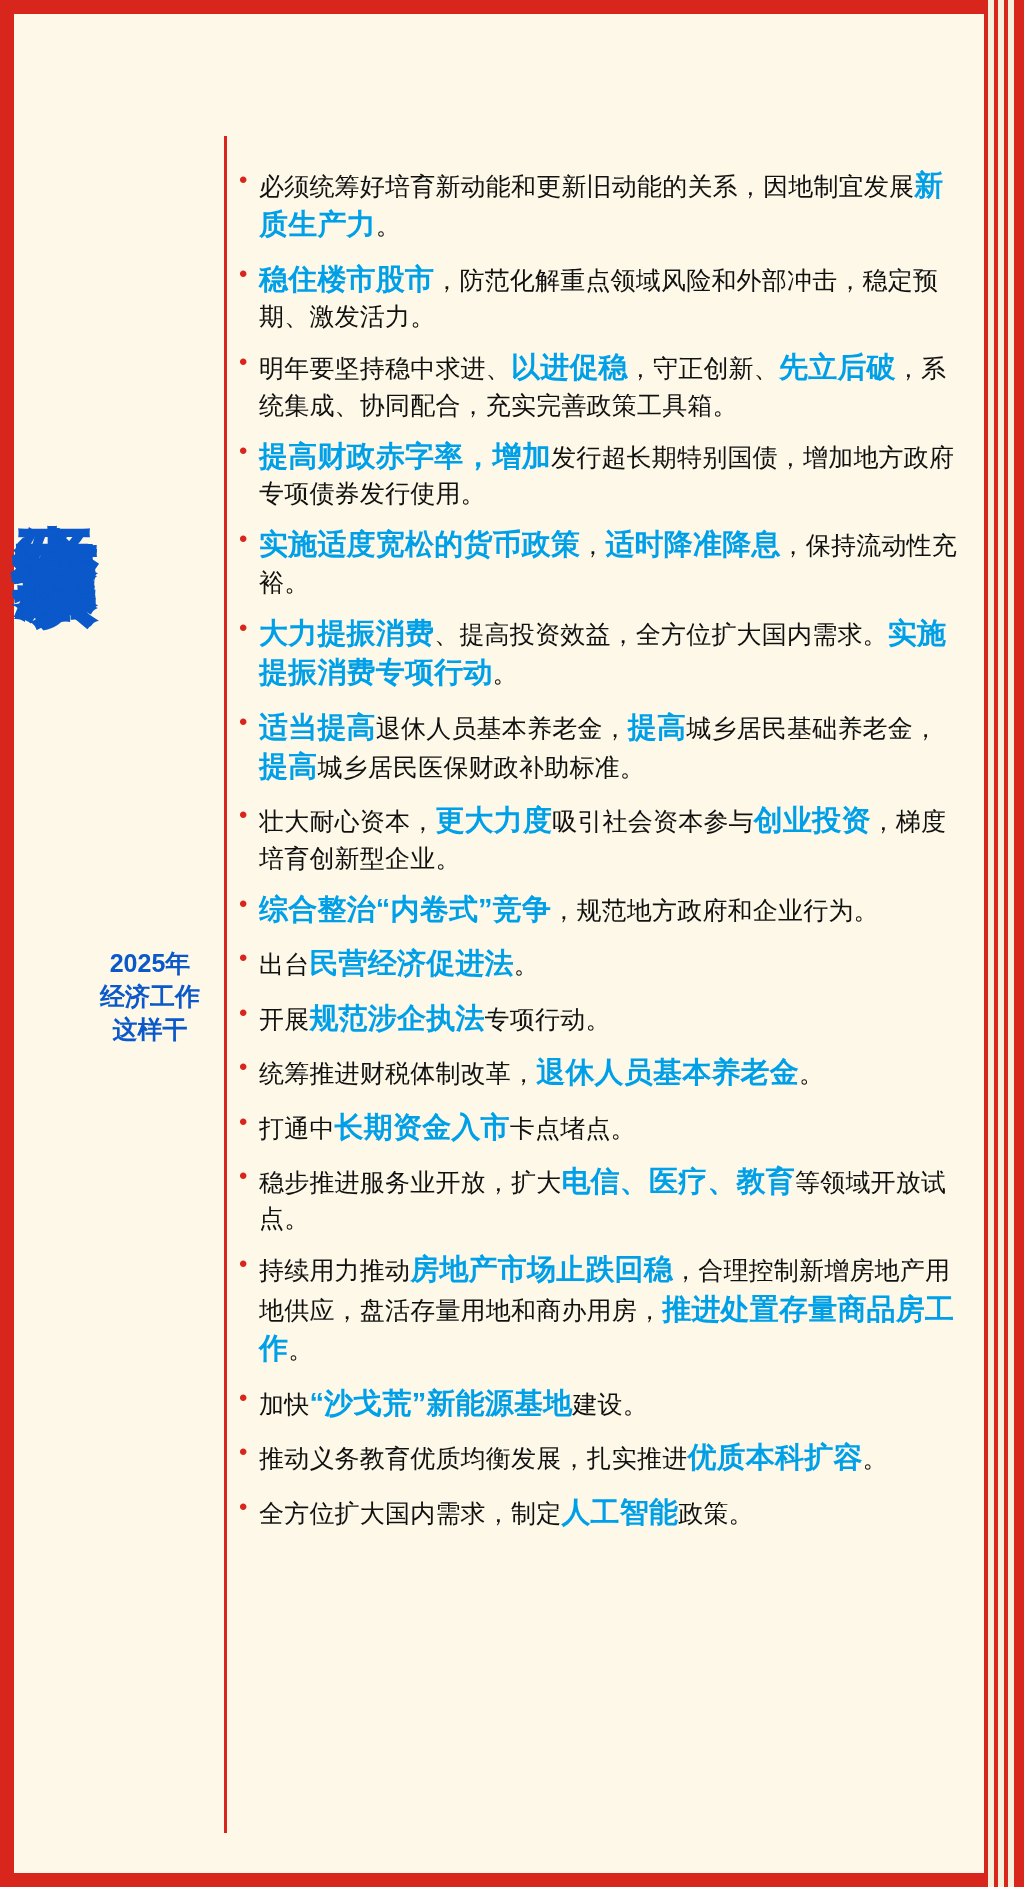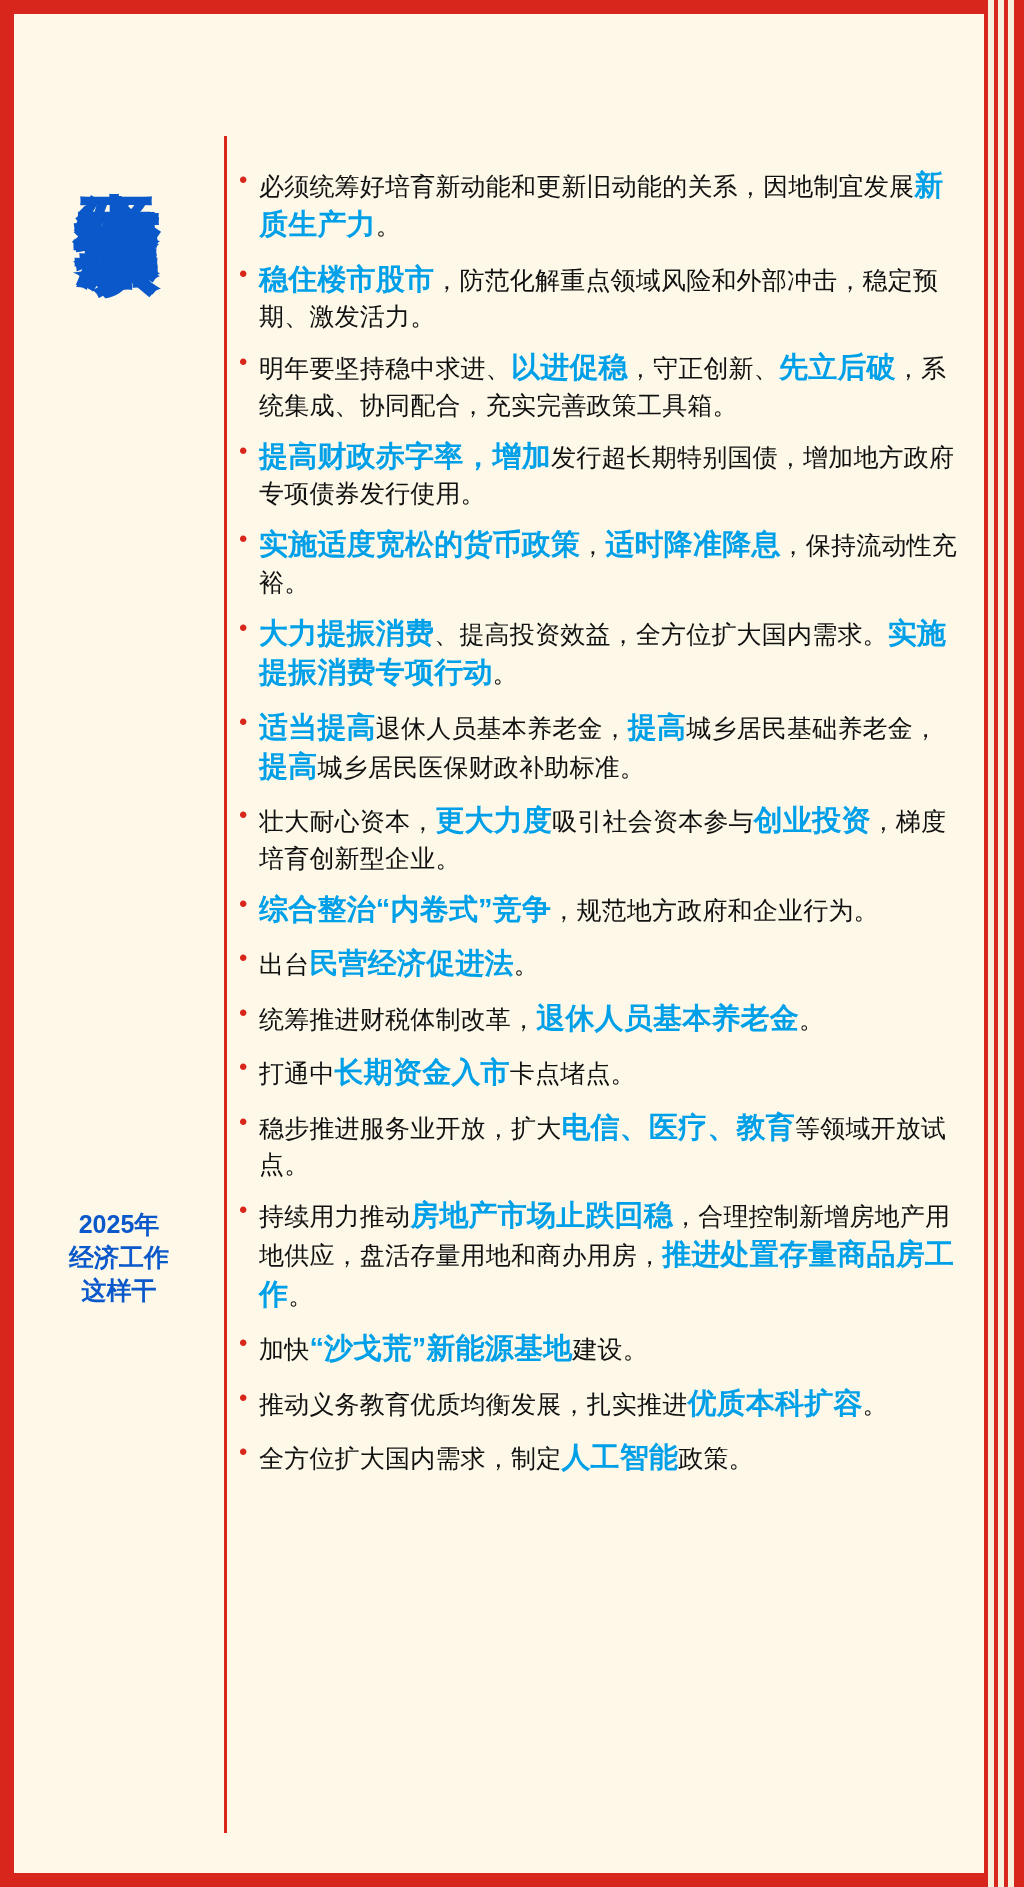--- a/index.html
+++ b/index.html
@@ -41,23 +41,23 @@
     display: flex;
     flex-direction: row;
     box-sizing: border-box;
   }
   
   .left-col {
     width: 210px;
     flex: 0 0 210px;
     position: relative;
     display: flex;
-    flex-direction: column;
+    flex-direction: row;
     align-items: center;
-    padding-top: 108px;
+    padding-top: 80px;
     box-sizing: border-box;
   }
   .vtitle {
     writing-mode: vertical-rl;
     text-orientation: upright;
     font-family: "Liberation Sans", sans-serif;
     font-weight: bold;
     font-size: 86px;
     line-height: 1.0;
     letter-spacing: 2px;
@@ -137,20 +137,21 @@
           <li><span>必须统筹好培育新动能和更新旧动能的关系，因地制宜发展</span><span class="hl-lg">新质生产力</span><span>。</span></li>
           <li><span class="hl-lg">稳住楼市股市</span><span>，防范化解重点领域风险和外部冲击，稳定预期、激发活力。</span></li>
           <li><span>明年要坚持稳中求进、</span><span class="hl-lg">以进促稳</span><span>，守正创新、</span><span class="hl-lg">先立后破</span><span>，系统集成、协同配合，充实完善政策工具箱。</span></li>
           <li><span class="hl-lg">提高财政赤字率，增加</span><span>发行超长期特别国债，增加地方政府专项债券发行使用。</span></li>
           <li><span class="hl-lg">实施适度宽松的货币政策</span><span>，</span><span class="hl-lg">适时降准降息</span><span>，保持流动性充裕。</span></li>
           <li><span class="hl-lg">大力提振消费</span><span>、提高投资效益，全方位扩大国内需求。</span><span class="hl-lg">实施提振消费专项行动</span><span>。</span></li>
           <li><span class="hl-lg">适当提高</span><span>退休人员基本养老金，</span><span class="hl-lg">提高</span><span>城乡居民基础养老金，</span><span class="hl-lg">提高</span><span>城乡居民医保财政补助标准。</span></li>
           <li><span>壮大耐心资本，</span><span class="hl-lg">更大力度</span><span>吸引社会资本参与</span><span class="hl-lg">创业投资</span><span>，梯度培育创新型企业。</span></li>
           <li><span class="hl-lg">综合整治“内卷式”竞争</span><span>，规范地方政府和企业行为。</span></li>
           <li><span>出台</span><span class="hl-lg">民营经济促进法</span><span>。</span></li>
+          <li><span>开展</span><span class="hl-lg">规范涉企执法</span><span>专项行动。</span></li>
           <li><span>统筹推进财税体制改革，</span><span class="hl-lg">退休人员基本养老金</span><span>。</span></li>
           <li><span>打通中</span><span class="hl-lg">长期资金入市</span><span>卡点堵点。</span></li>
           <li><span>稳步推进服务业开放，扩大</span><span class="hl-lg">电信、医疗、教育</span><span>等领域开放试点。</span></li>
           <li><span>持续用力推动</span><span class="hl-lg">房地产市场止跌回稳</span><span>，合理控制新增房地产用地供应，盘活存量用地和商办用房，</span><span class="hl-lg">推进处置存量商品房工作</span><span>。</span></li>
           <li><span>加快</span><span class="hl-lg">“沙戈荒”新能源基地</span><span>建设。</span></li>
           <li><span>推动义务教育优质均衡发展，扎实推进</span><span class="hl-lg">优质本科扩容</span><span>。</span></li>
           <li><span>全方位扩大国内需求，制定</span><span class="hl-lg">人工智能</span><span>政策。</span></li>
         </ul>
     </div>
   </div>

